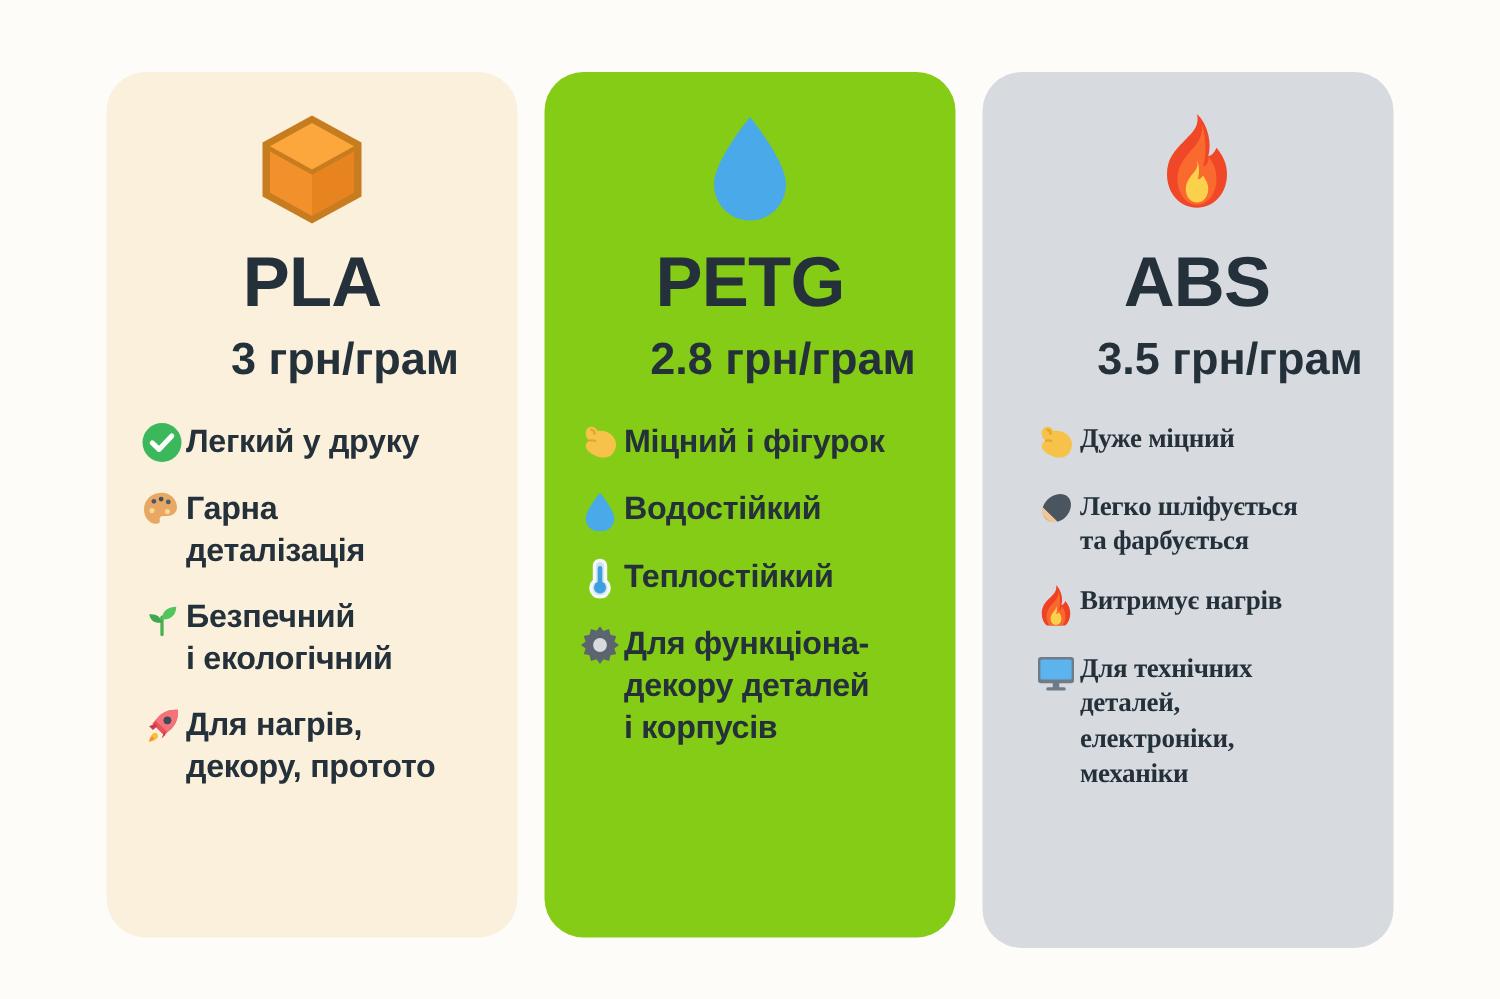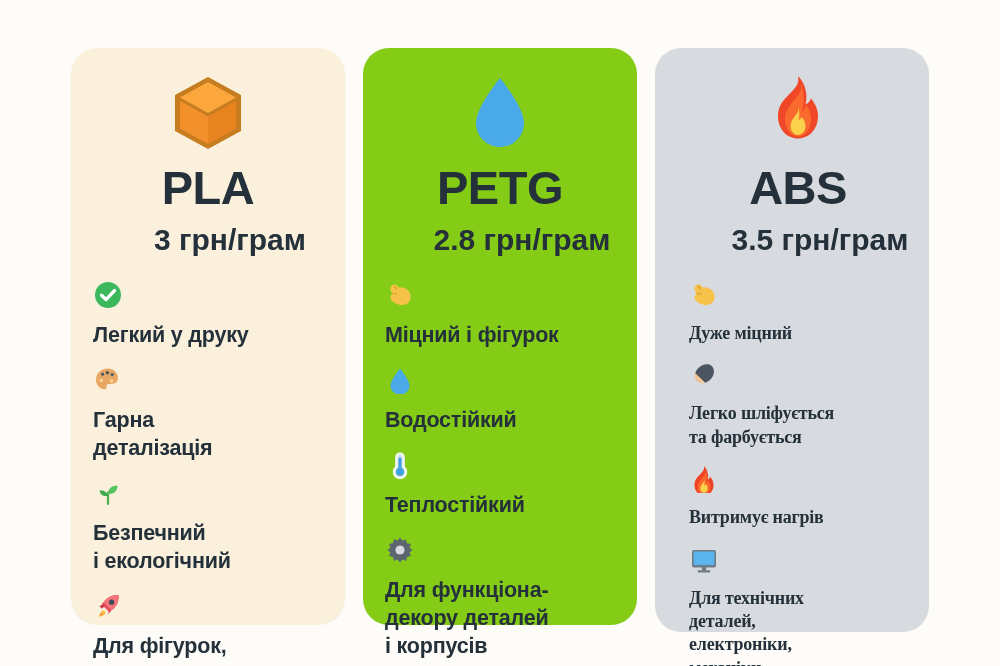--- a/index.html
+++ b/index.html
@@ -68,22 +68,21 @@
     width: 100%;
     padding: 0 4px 0 6px;
     display: flex;
     flex-direction: column;
     gap: 16px;
   }
 
   .feature {
     display: flex;
     align-items: flex-start;
-    gap: 12px;
-    flex-direction: column;
+    gap: 1px;
   }
 
   .feature-icon {
     flex: 0 0 auto;
     width: 30px;
     height: 30px;
     display: flex;
     align-items: center;
     justify-content: center;
     margin-top: -1px;
@@ -160,21 +159,21 @@
           <svg width="28" height="28" viewBox="0 0 28 28">
             <path d="M24.5 3.2c-5.5-.6-10.4 1.6-13.6 5.4l-3.3 3.9 7.7 7.7 3.9-3.3c3.8-3.2 6-8.1 5.3-13.7z" fill="#e8505b"></path>
             <path d="M24.5 3.2c-5.5-.6-10.4 1.6-13.6 5.4l-1.3 1.6 7.8 7.8 1.8-1.5c3.8-3.2 6-8.1 5.3-13.3z" fill="#f4737b"></path>
             <circle cx="17.6" cy="10.2" r="2.6" fill="#3e4c59"></circle>
             <path d="M9.8 12.3 5.4 14.1l2.6 2.6 2.6-2.6z" fill="#c8394a"></path>
             <path d="M15.5 18 13.7 22.4l2.6-2.6-.4-1.6z" fill="#c8394a"></path>
             <path d="M7.5 19.5c-1.6 1.6-2.3 5.3-2.3 5.3s3.7-.7 5.3-2.3c1.1-1.1 1.1-2.6.3-3.4-.8-.8-2.2-.7-3.3.4z" fill="#fbbe3c"></path>
             <path d="M6.6 21.6c-.7.7-1 2.4-1 2.4s1.7-.3 2.4-1c.5-.5.5-1.2.1-1.5-.3-.4-1-.4-1.5.1z" fill="#f4893c"></path>
           </svg>
         </span>
-        <span class="feature-text">Для фігурок,
+        <span class="feature-text">Для нагрів,
 декору, протото</span>
       </li>
     </ul>
   </div>
 
   <div class="card petg">
     <div class="card-icon">
       <svg width="64" height="78" viewBox="0 0 64 78">
         <path d="M32 4C32 4 8 33 8 49c0 13.3 10.7 24 24 24s24-10.7 24-24C56 33 32 4 32 4z" fill="#4aa9e8"></path>
       </svg>

